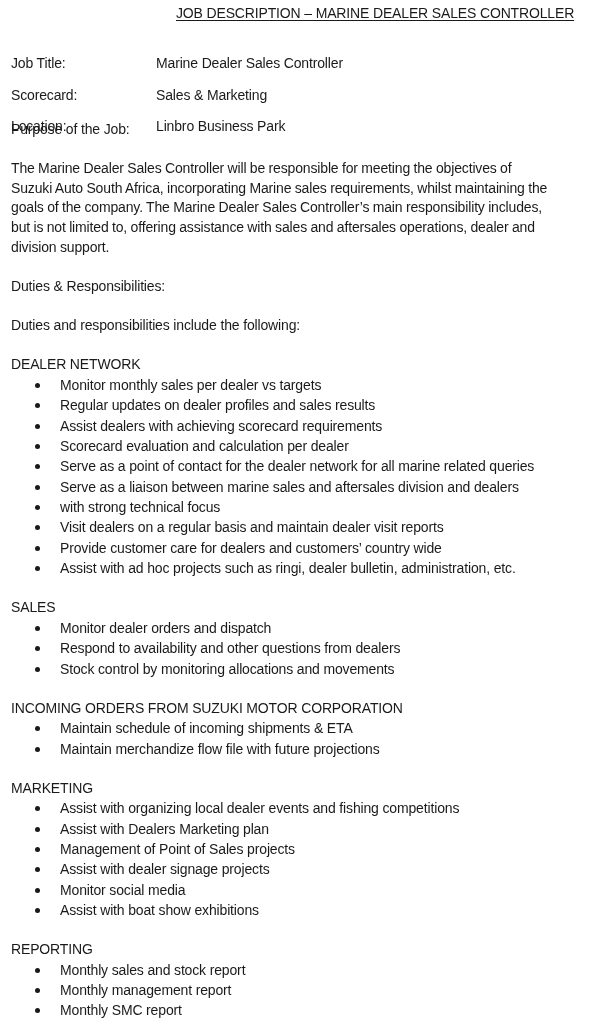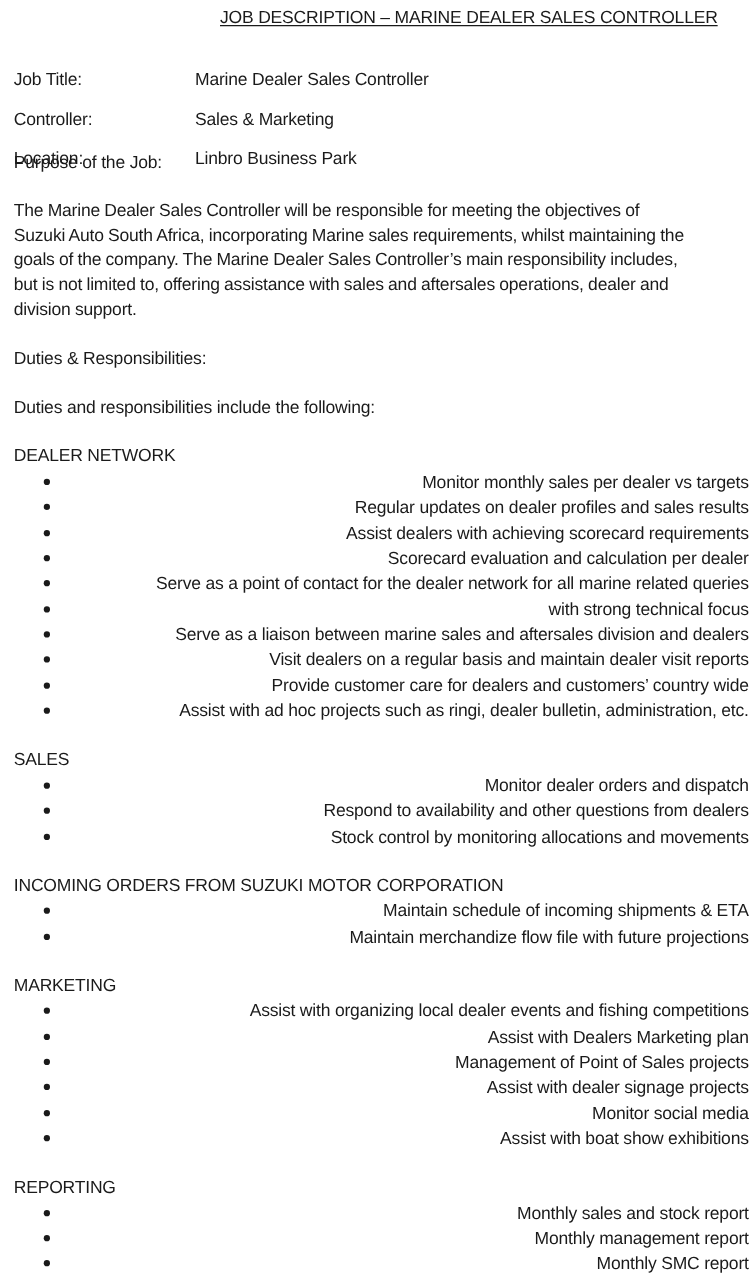--- a/index.html
+++ b/index.html
@@ -63,21 +63,20 @@
       list-style: none;
       margin: 0;
       padding: 0;
     }
     ul.bullets li {
       position: relative;
       height: 20.4px;
       line-height: 20.4px;
       padding-left: 49px;
       white-space: nowrap;
-      text-align: right;
     }
     ul.bullets li .bullet {
       position: absolute;
       left: 24px;
       top: 8px;
       width: 5px;
       height: 5px;
       border-radius: 50%;
       background: #1a1a1a;
     }
@@ -88,21 +87,21 @@
 <div class="page-root">
 
   <div class="title-line">JOB DESCRIPTION – MARINE DEALER SALES CONTROLLER</div>
 
   <div class="meta">
     <div class="meta-row">
       <span class="meta-label">Job Title:</span>
       <span class="meta-value">Marine Dealer Sales Controller</span>
     </div>
     <div class="meta-row">
-      <span class="meta-label">Controller:</span>
+      <span class="meta-label">Scorecard:</span>
       <span class="meta-value">Sales &amp; Marketing</span>
     </div>
     <div class="meta-row">
       <span class="meta-label">Location:</span>
       <span class="meta-value">Linbro Business Park</span>
     </div>
   </div>
 
   <div class="flow">
     <p class="section-heading">Purpose of the Job:</p>
@@ -122,22 +121,22 @@
 
     <div id="sections">
         <div>
           <p class="section-heading">DEALER NETWORK</p>
           <ul class="bullets">
             <li><span class="bullet"></span><span>Monitor monthly sales per dealer vs targets</span></li>
             <li><span class="bullet"></span><span>Regular updates on dealer profiles and sales results</span></li>
             <li><span class="bullet"></span><span>Assist dealers with achieving scorecard requirements</span></li>
             <li><span class="bullet"></span><span>Scorecard evaluation and calculation per dealer</span></li>
             <li><span class="bullet"></span><span>Serve as a point of contact for the dealer network for all marine related queries</span></li>
+            <li><span class="bullet"></span><span>Serve as a liaison between marine sales and aftersales division and dealers</span></li>
             <li><span class="bullet"></span><span>with strong technical focus</span></li>
-            <li><span class="bullet"></span><span>Serve as a liaison between marine sales and aftersales division and dealers</span></li>
             <li><span class="bullet"></span><span>Visit dealers on a regular basis and maintain dealer visit reports</span></li>
             <li><span class="bullet"></span><span>Provide customer care for dealers and customers’ country wide</span></li>
             <li><span class="bullet"></span><span>Assist with ad hoc projects such as ringi, dealer bulletin, administration, etc.</span></li>
           </ul>
           <div class="gap"></div>
         </div>
         <div>
           <p class="section-heading">SALES</p>
           <ul class="bullets">
             <li><span class="bullet"></span><span>Monitor dealer orders and dispatch</span></li>

